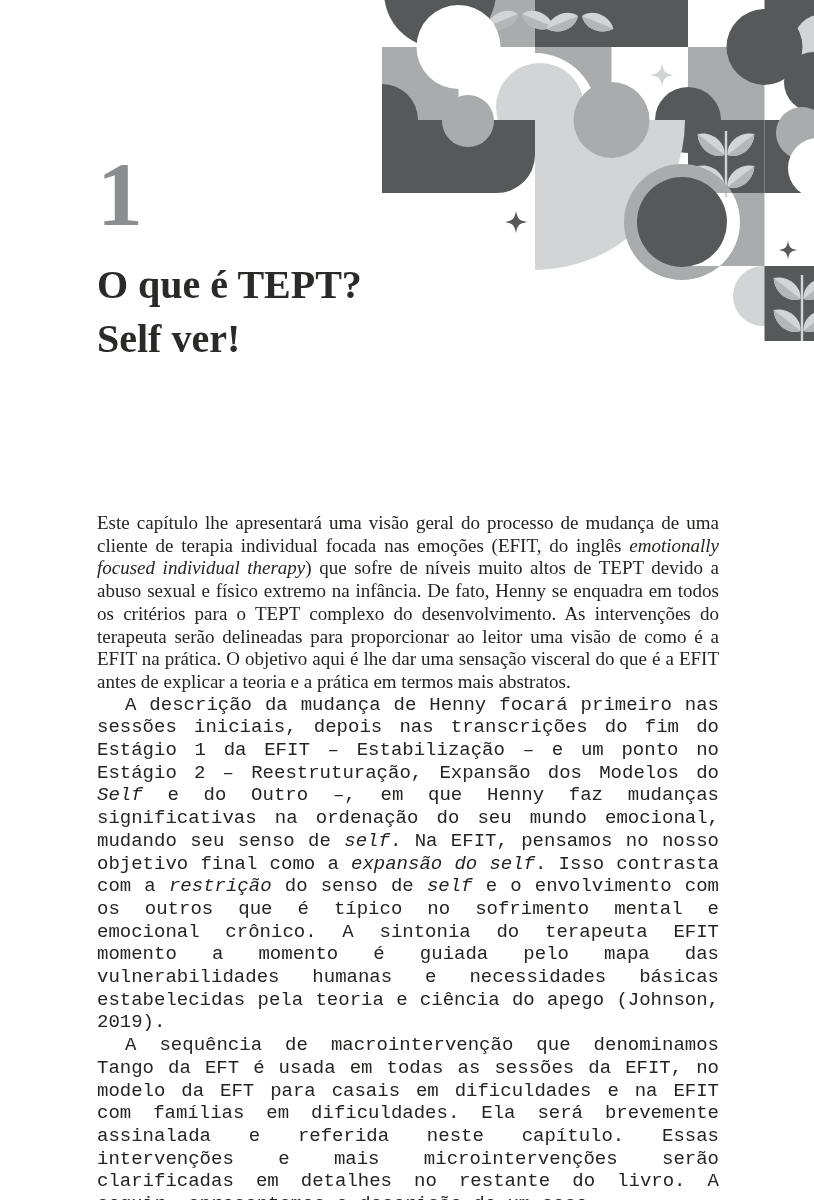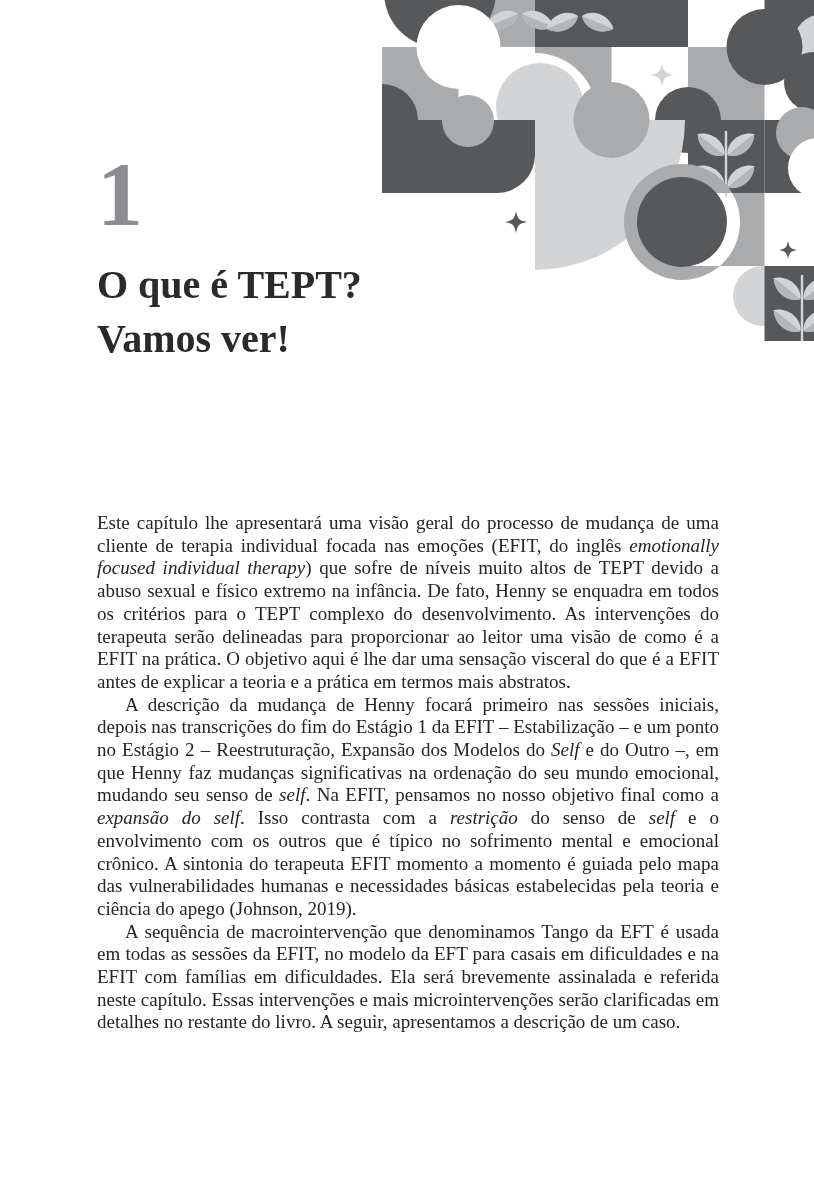--- a/index.html
+++ b/index.html
@@ -22,21 +22,21 @@
   .title{
     position:absolute;left:97px;top:258px;
     font-size:40px;line-height:54px;font-weight:700;color:var(--ink);
   }
   .body-text{
     position:absolute;left:97px;top:512px;width:622px;
     font-size:19px;line-height:22.7px;color:var(--body);
     text-align:justify;
   }
   .body-text p{margin:0;}
-  .body-text p.indent{text-indent:28px;}
+  .body-text p.indent{text-indent:28px;font-family:Liberation Mono, monospace;}
   .it{font-style:italic;}
 </style>
 </head>
 <body>
 
 <div class="page">
 
   <svg class="deco" width="432" height="366" viewBox="0 0 432 366" aria-hidden="true">
     <defs>
       <g id="leaf">
@@ -97,21 +97,21 @@
 
     <circle cx="381" cy="296" r="30" class="f-light"></circle>
     <rect x="382.5" y="266" width="49.5" height="75" class="f-dark"></rect>
     <use href="#branch" transform="translate(420,301)"></use>
   </svg>
 
   <div class="chapter-num">1</div>
 
   <div class="title">
     <div>O que é TEPT?</div>
-    <div>Vamos ver!</div>
+    <div>Self ver!</div>
   </div>
 
   <div class="body-text">
       <p class="para"><span>Este capítulo lhe apresentará uma visão geral do processo de mudança de uma cliente de terapia individual focada nas emoções (EFIT, do inglês </span><span class="it">emotionally focused individual therapy</span><span>) que sofre de níveis muito altos de TEPT devido a abuso sexual e físico extremo na infância. De fato, Henny se enquadra em todos os critérios para o TEPT complexo do desenvolvimento. As intervenções do terapeuta serão delineadas para proporcionar ao leitor uma visão de como é a EFIT na prática. O objetivo aqui é lhe dar uma sensação visceral do que é a EFIT antes de explicar a teoria e a prática em termos mais abstratos.</span></p>
       <p class="para indent"><span>A descrição da mudança de Henny focará primeiro nas sessões iniciais, depois nas transcrições do fim do Estágio 1 da EFIT – Estabilização – e um ponto no Estágio 2 – Reestruturação, Expansão dos Modelos do </span><span class="it">Self</span><span> e do Outro –, em que Henny faz mudanças significativas na ordenação do seu mundo emocional, mudando seu senso de </span><span class="it">self</span><span>. Na EFIT, pensamos no nosso objetivo final como a </span><span class="it">expansão do self</span><span>. Isso contrasta com a </span><span class="it">restrição</span><span> do senso de </span><span class="it">self</span><span> e o envolvimento com os outros que é típico no sofrimento mental e emocional crônico. A sintonia do terapeuta EFIT momento a momento é guiada pelo mapa das vulnerabilidades humanas e necessidades básicas estabelecidas pela teoria e ciência do apego (Johnson, 2019).</span></p>
       <p class="para indent"><span>A sequência de macrointervenção que denominamos Tango da EFT é usada em todas as sessões da EFIT, no modelo da EFT para casais em dificuldades e na EFIT com famílias em dificuldades. Ela será brevemente assinalada e referida neste capítulo. Essas intervenções e mais microintervenções serão clarificadas em detalhes no restante do livro. A seguir, apresentamos a descrição de um caso.</span></p>
     </div>
 
 </div>
 

